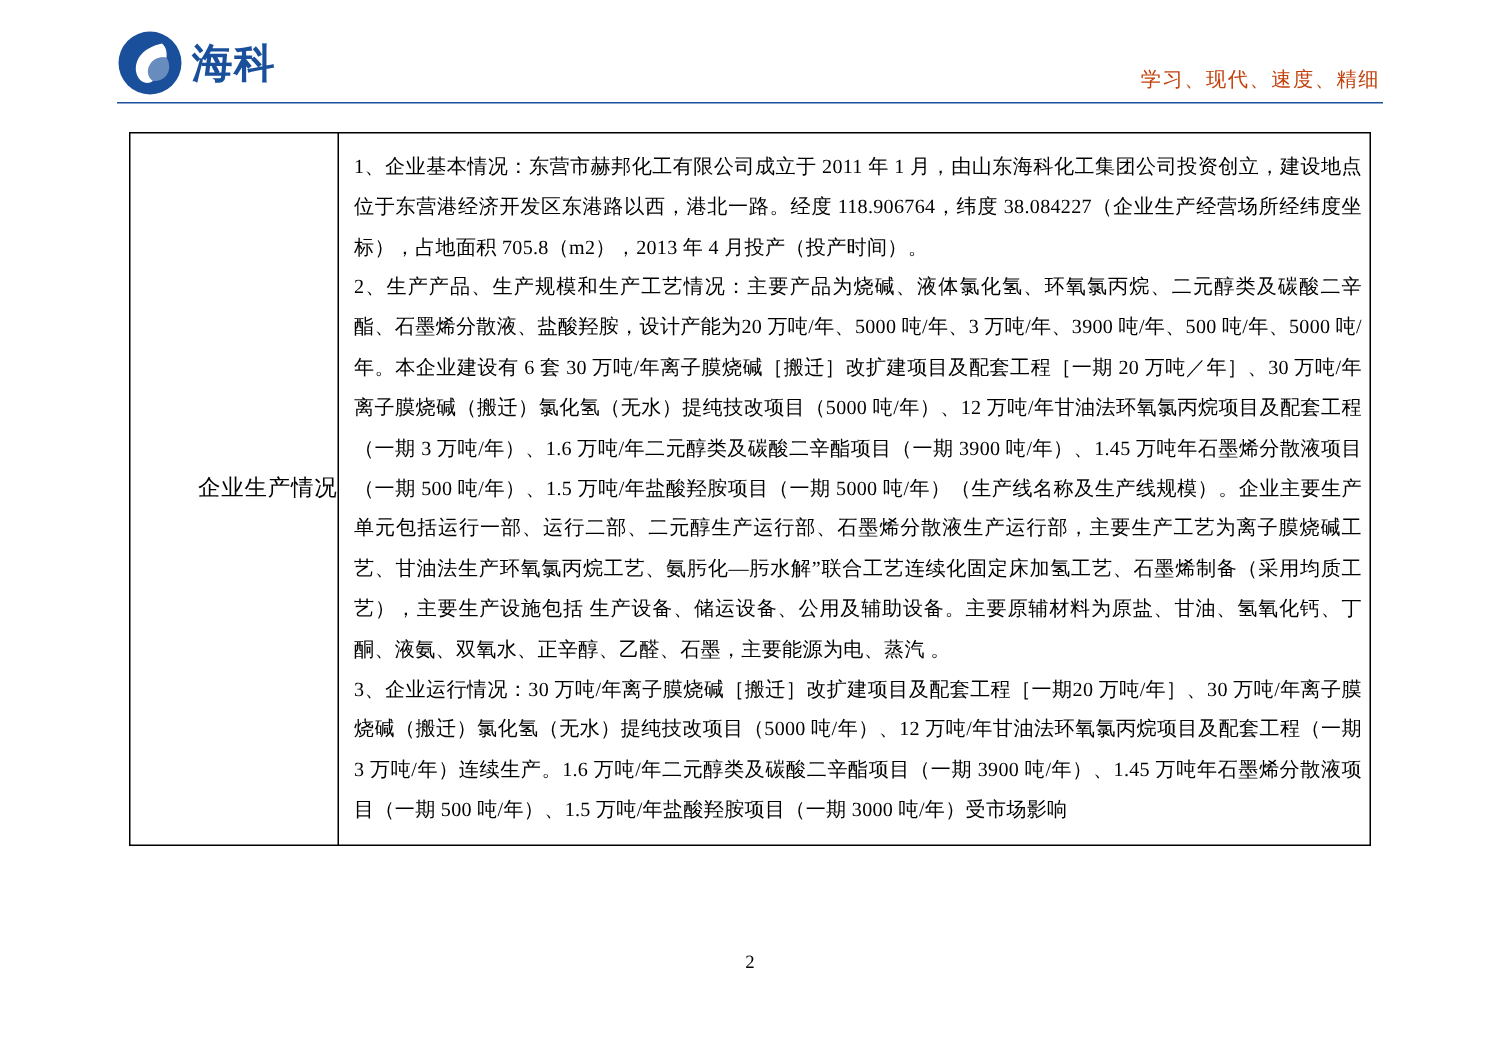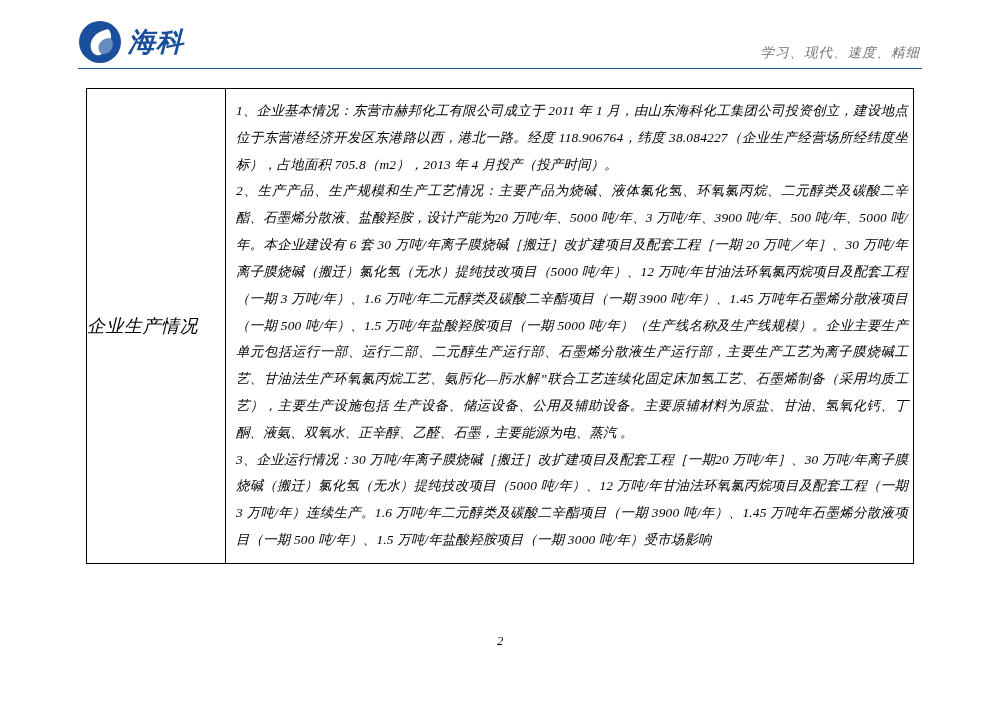--- a/index.html
+++ b/index.html
@@ -13,21 +13,20 @@
     font-family: "Liberation Serif", "DejaVu Serif", serif;
     color: #000000;
     position: relative;
     overflow: hidden;
   }
   .page {
     position: relative;
     width: 796px;
     height: 707px;
     box-sizing: border-box;
-    font-style: italic;
   }
 
   
   .header {
     position: absolute;
     left: 0;
     top: 0;
     width: 1000px;
     height: 78px;
   }
@@ -55,21 +54,21 @@
     color: #1a4f9c;
     letter-spacing: 1px;
     line-height: 1;
   }
   .header-slogan {
     position: absolute;
     right: 80px;
     top: 44px;
     font-size: 13.5px;
     font-family: "Liberation Serif", "DejaVu Serif", serif;
-    color: #737373;
+    color: #c2410c;
     letter-spacing: 1px;
   }
   .header-rule {
     position: absolute;
     left: 78px;
     right: 78px;
     top: 68px;
     height: 0;
     border-top: 1px solid #1a4f9c;
   }
@@ -83,22 +82,22 @@
     border-collapse: collapse;
     table-layout: fixed;
   }
   .content-table td {
     border: 1px solid #000000;
     vertical-align: middle;
     padding: 0;
   }
   td.label-cell {
     width: 138px;
-    text-align: left;
-    font-size: 18px;
+    text-align: right;
+    font-size: 15px;
     letter-spacing: 0.5px;
   }
   td.body-cell {
     vertical-align: top;
     padding: 9px 5px 9px 10px;
   }
   .para {
     font-size: 13.4px;
     line-height: 2.0;
     text-align: justify;

